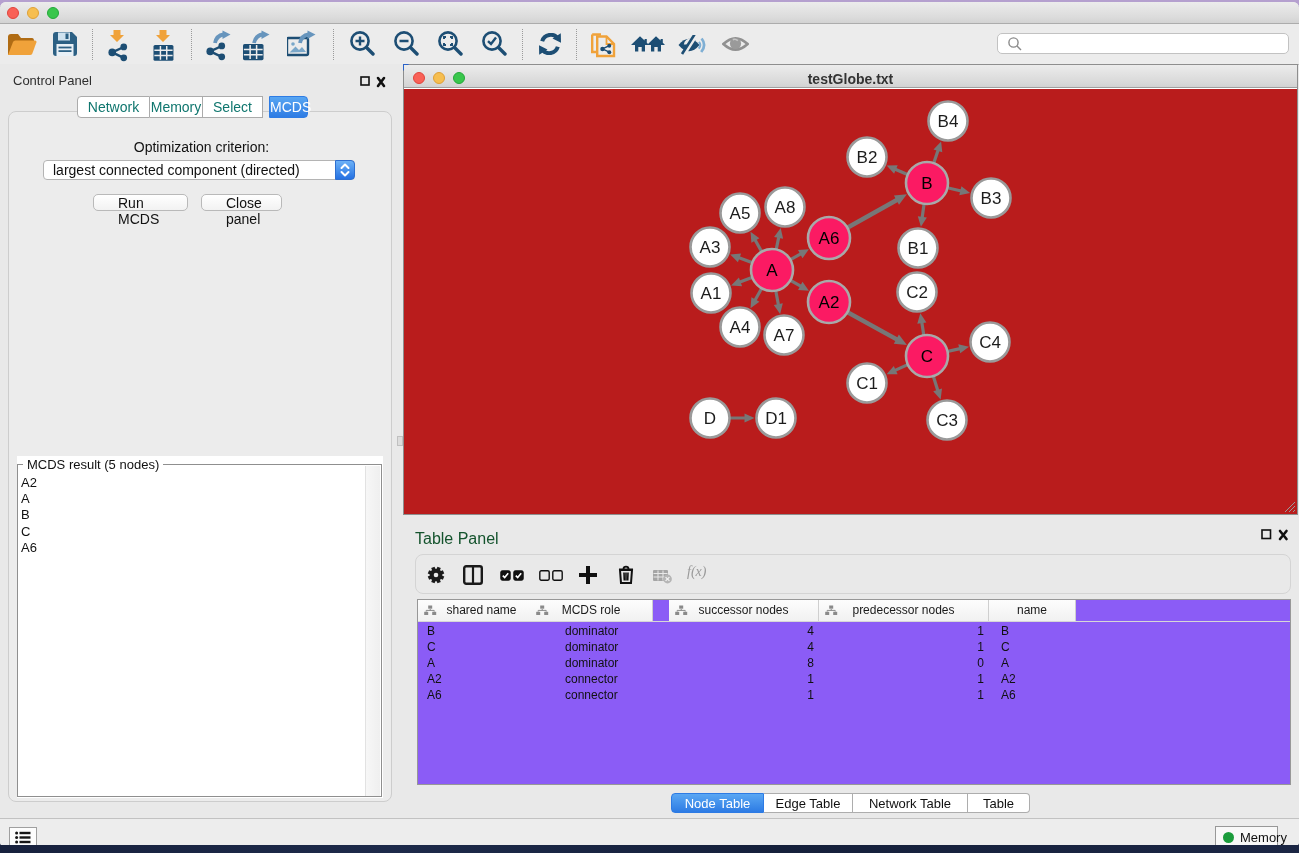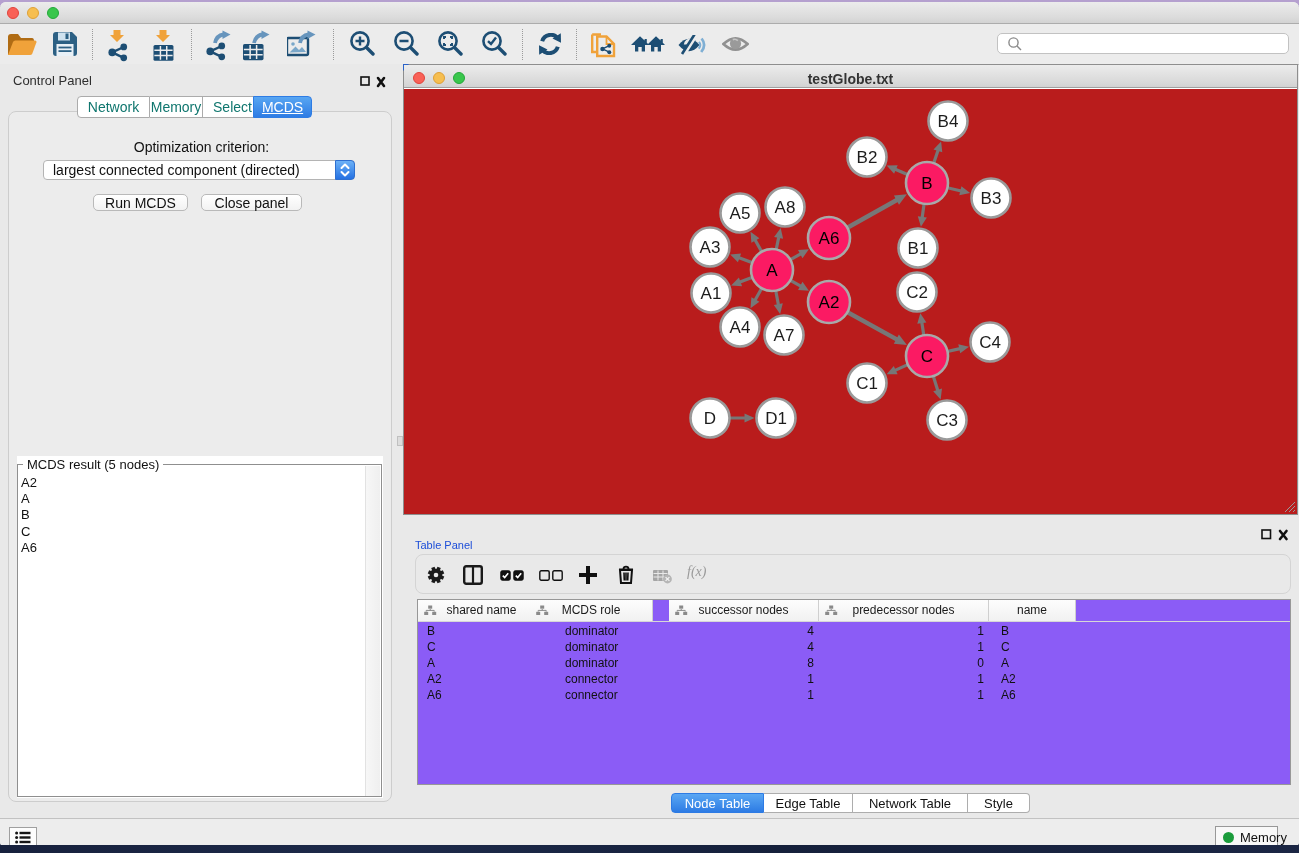--- a/index.html
+++ b/index.html
@@ -39,21 +39,21 @@
   .tabsel { background:linear-gradient(#58a6f2,#2e7ce4); color:#fff; border-color:#2e7ce4; }
   #optlabel { left:0; top:75px; width:403px; text-align:center; font-size:14px; color:#111; }
   #dropdown { left:43px; top:96px; width:312px; height:20px; background:#fff;
      border:1px solid #b4b4b4; border-radius:4px; font-size:14px; color:#111;
      line-height:19px; padding-left:9px; }
   #dd-btn { position:absolute; right:-1px; top:-1px; width:20px; height:20px;
      border-radius:0 4px 4px 0; background:linear-gradient(#6cb1f7,#2571e2);
      border:1px solid #2e6fd0; }
   .btn { position:absolute; top:130px; height:17px; background:linear-gradient(#ffffff,#f2f2f2);
      border:1px solid #b9b9b9; border-radius:5px; font-size:14px; color:#111;
-     text-align:center; line-height:16px; }
+     text-align:left; line-height:16px;padding-left:24px; }
   
   #resultwrap { left:17px; top:392px; width:366px; height:342px; background:#fff; }
   #resultbox { position:absolute; left:0px; top:8px; width:365px; height:333px;
      border:1px solid #8f8f8f; }
   #resulttitle { position:absolute; left:6px; top:1px; background:#fff; padding:0 4px;
      font-size:13px; color:#111; }
   #resultlist { position:absolute; left:4px; top:19px; font-size:13px; color:#111; line-height:16.2px; }
   #resultsb { position:absolute; right:3px; top:10px; width:15px; height:330px;
      background:linear-gradient(90deg,#f7f7f7,#efefef); border-left:1px solid #e2e2e2; }
   
@@ -61,21 +61,21 @@
      border:1px solid #8e8e8e; }
   #nettitle { left:0; top:0; width:100%; height:23px;
      background:linear-gradient(#ececec,#dbdbdb 70%,#d2d2d2); border-bottom:1px solid #9f9f9f; }
   #nettitle .t1 { left:9px; top:7px; background:#f96157; border:0.5px solid #e0443c; }
   #nettitle .t2 { left:29px; top:7px; background:#f6be50; border:0.5px solid #dfa036; }
   #nettitle .t3 { left:49px; top:7px; background:#39c64c; border:0.5px solid #24a83a; }
   #nettext { width:100%; text-align:center; top:6px; font-size:14px; font-weight:bold; color:#333; }
   #netcanvas { left:0; top:24px; width:893px; height:425px; background:#b91c1c; }
   
   #tpanel { left:403px; top:513px; width:896px; height:303px; background:#e9e9e9; }
-  #tpanel-title { left:12px; top:24px; font-size:11px; color:#1d4ed8; }
+  #tpanel-title { left:12px; top:15px; font-size:16px; color:#14532d; }
   #tp-toolbar { left:12px; top:39px; width:876px; height:40px; background:#e9e9e9;
      border:1px solid #d4d4d4; border-radius:8px; }
   #tp-table { left:14px; top:84px; width:874px; height:186px; background:#8b5cf6;
      border:1px solid #979797; overflow:hidden; }
   .th { position:absolute; top:0; height:21px; border-right:1px solid #cfcfcf;
      font-size:12px; color:#1a1a1a; text-align:center; line-height:21px;
      background:linear-gradient(#fdfdfd,#f1f1f1); }
   .thead-line { position:absolute; left:0; top:21px; width:100%; height:1px; background:#d7d7d7; }
   .td { position:absolute; font-size:12px; color:#111; height:16.2px; }
   
@@ -256,33 +256,33 @@
     <div class="abs" id="cpanel-title">Control Panel</div>
     <svg class="abs" width="26" height="12" style="left:360px;top:12px" viewBox="0 0 26 12">
       <rect x="1" y="1" width="8" height="8" fill="none" stroke="#111" stroke-width="1.6"></rect>
       <path d="M18 2 L24 10 M24 2 L18 10" stroke="#111" stroke-width="2.6" stroke-linecap="round"></path>
     </svg>
     <div class="abs" id="cp-inner"></div>
     <div class="abs tabrow">
       <div class="tab" style="left:0;width:73px;border-radius:4px 0 0 4px;">Network</div>
       <div class="tab" style="left:73px;width:53px;border-left:none;">Memory</div>
       <div class="tab" style="left:126px;width:60px;border-left:none;">Select</div>
-      <div class="tab tabsel" style="left:176px;width:59px;border-radius:0 4px 4px 0;text-decoration:underline;">MCDS</div>
+      <div class="tab tabsel" style="left:192px;width:39px;border-radius:0 4px 4px 0;">MCDS</div>
     </div>
     <div class="abs" id="dropdown">largest connected component (directed)
       <div id="dd-btn">
         <svg width="18" height="18" viewBox="0 0 18 18" style="position:absolute;left:0;top:0">
           <path d="M5.5 7 L9 3.5 L12.5 7" fill="none" stroke="#fff" stroke-width="2" stroke-linecap="round" stroke-linejoin="round"></path>
           <path d="M5.5 11 L9 14.5 L12.5 11" fill="none" stroke="#fff" stroke-width="2" stroke-linecap="round" stroke-linejoin="round"></path>
         </svg>
       </div>
     </div>
     <div class="abs" id="optlabel">Optimization criterion:</div>
     <div class="btn" style="left:93px;width:95px;">Run MCDS</div>
-    <div class="btn" style="left:201px;width:101px;">Close panel</div>
+    <div class="btn" style="left:201px;width:81px;">Close panel</div>
     <div class="abs" id="resultwrap">
       <div id="resultbox"></div>
       <div id="resulttitle">MCDS result (5 nodes)</div>
       <div id="resultlist">A2<br>A<br>B<br>C<br>A6</div>
       <div id="resultsb"></div>
     </div>
   </div>
   <div class="abs" style="left:397px;top:434px;width:6px;height:10px;background:#dcdcdc;border:1px solid #c0c0c0;"></div>
   <div class="abs" style="left:845px;top:513px;width:10px;height:6px;background:#dcdcdc;border:1px solid #c0c0c0;"></div>
   <div class="abs" id="netwin">
@@ -493,21 +493,21 @@
 <div class="td" style="left:583px;top:72.1px;width:80px;">A2</div>
 <div class="td" style="left:9px;top:88.3px;width:110px;">A6</div>
 <div class="td" style="left:147px;top:88.3px;width:110px;">connector</div>
 <div class="td" style="left:251px;top:88.3px;width:145px;text-align:right;">1</div>
 <div class="td" style="left:401px;top:88.3px;width:165px;text-align:right;">1</div>
 <div class="td" style="left:583px;top:88.3px;width:80px;">A6</div>
     </div>
     <div class="btab btabsel" style="left:268px;width:93px;border-radius:4px 0 0 4px;">Node Table</div>
     <div class="btab" style="left:361px;width:89px;border-left:none;">Edge Table</div>
     <div class="btab" style="left:450px;width:115px;border-left:none;">Network Table</div>
-    <div class="btab" style="left:565px;width:62px;border-radius:0 4px 4px 0;border-left:none;">Style</div>
+    <div class="btab" style="left:565px;width:62px;border-radius:0 4px 4px 0;border-left:none;">Table</div>
   </div>
   <div class="abs" id="statusbar">
     <div class="abs" id="listbtn">
       <svg width="16" height="13" viewBox="0 0 16 13" style="position:absolute;left:5px;top:3px">
         <circle cx="1.6" cy="2" r="1.5" fill="#161616"></circle>
           <rect x="4.5" y="0.8" width="11" height="2.4" fill="#161616"></rect>
         <circle cx="1.6" cy="6.5" r="1.5" fill="#161616"></circle>
           <rect x="4.5" y="5.3" width="11" height="2.4" fill="#161616"></rect>
         <circle cx="1.6" cy="11" r="1.5" fill="#161616"></circle>
           <rect x="4.5" y="9.8" width="11" height="2.4" fill="#161616"></rect>

